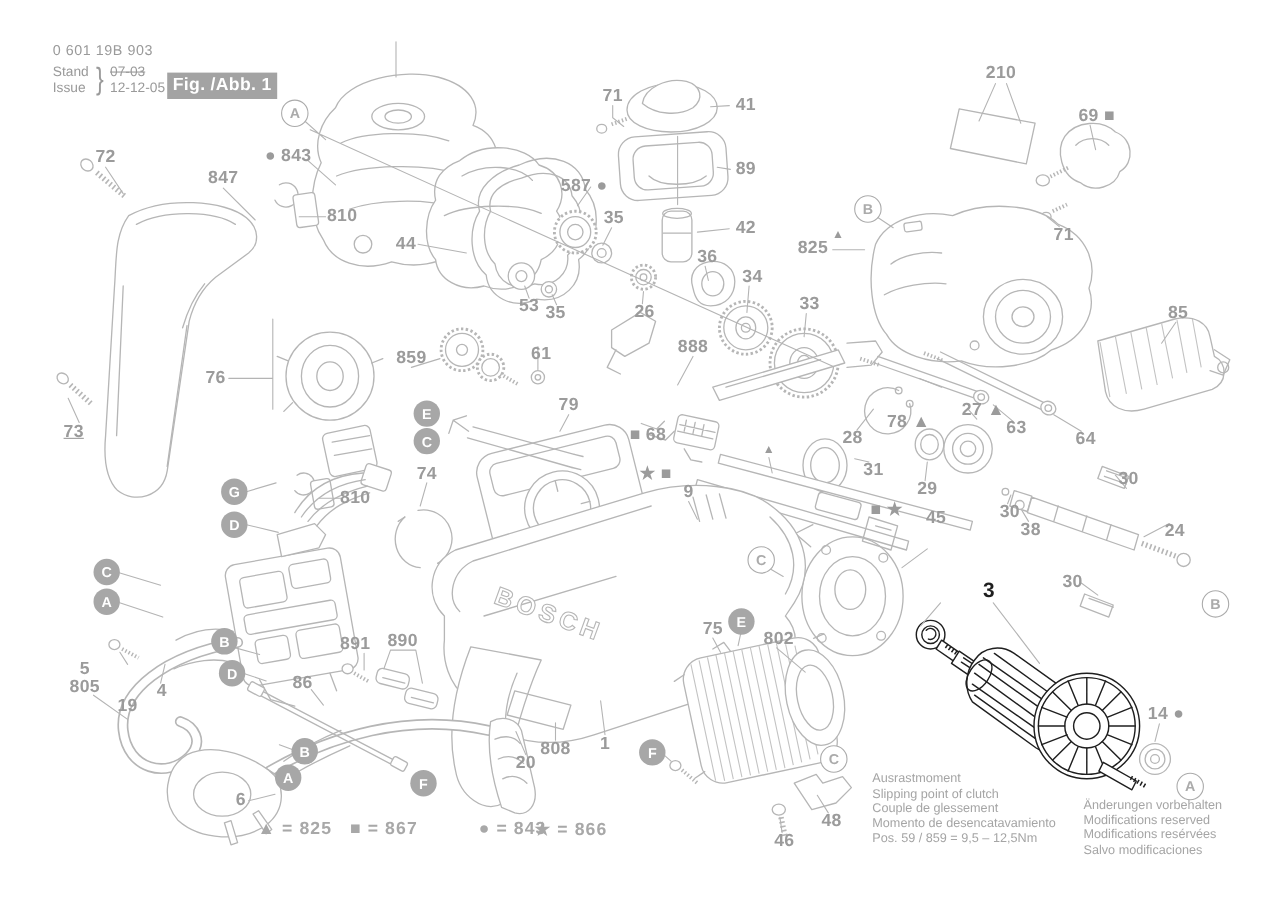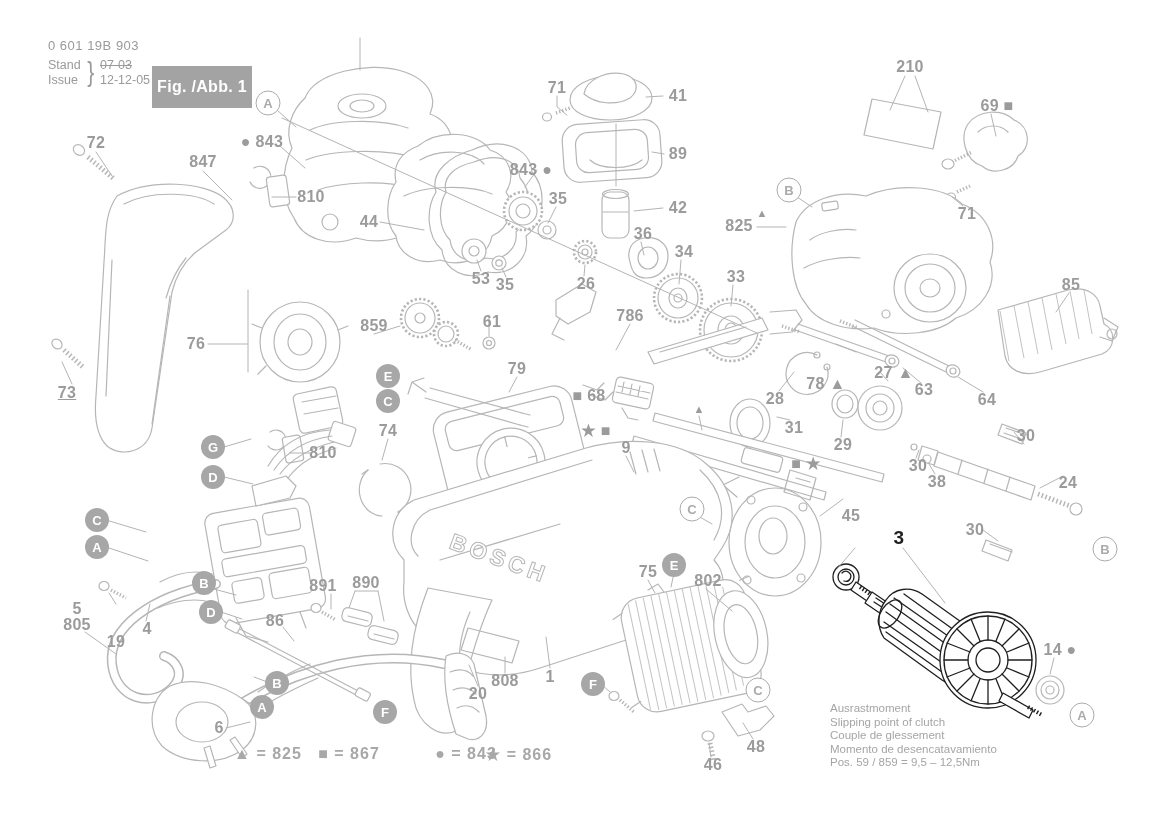--- a/index.html
+++ b/index.html
@@ -38,24 +38,24 @@
           box-sizing:border-box;background:#fff;}
   .letter.outline{border:1.7px solid #ababab;color:#ababab}
   .letter.solid{background:#a7a7a7;color:#fff;width:24px;height:24px}
   
   .hdr{position:absolute;left:48px;top:38px;color:#9a9a9a;}
   .pn{font-size:13px;letter-spacing:.5px}
   .rev{display:flex;margin-top:5px;gap:5px;align-items:center;font-size:12.5px;}
   .rev .col{display:flex;flex-direction:column;line-height:15px}
   .brace{font-size:28px;font-weight:300;transform:scaleX(.75);margin-top:-2px}
   .strike{text-decoration:line-through}
-  .figbadge{position:absolute;left:152px;top:66px;width:100px;height:42px;background:var(--badge-bg);
+  .figbadge{position:absolute;left:152px;top:66px;width:100px;height:24px;background:var(--badge-bg);
             color:var(--badge-text);font-weight:bold;font-size:16px;display:flex;align-items:center;
             justify-content:center;letter-spacing:.3px}
-  .notes{position:absolute;font-size:11.5px;line-height:13.6px;color:#a5a5a5;margin-left:37px;}
+  .notes{position:absolute;font-size:11.5px;line-height:13.6px;color:#a5a5a5;}
   #note-clutch{left:793px;top:702px}
   #note-mods{left:985px;top:726px}
 </style>
 </head>
 <body>
 
 <div class="stage">
 
   <svg class="art" width="1169" height="826" viewBox="0 0 1169 826">
 
@@ -434,46 +434,46 @@
       <span class="plabel" style="left: 67px; top: 393px; text-decoration: underline;">73</span>
       <span class="plabel" style="left: 374px; top: 326px;">859</span>
       <span class="plabel" style="left: 492px; top: 322px;">61</span>
       <span class="plabel" style="left: 481px; top: 279px;">53</span>
       <span class="plabel" style="left: 505px; top: 285px;">35</span>
       <span class="plabel" style="left: 558px; top: 199px;">35</span>
       <span class="plabel" style="left: 586px; top: 284px;">26</span>
       <span class="plabel" style="left: 643px; top: 234px;">36</span>
       <span class="plabel" style="left: 684px; top: 252px;">34</span>
       <span class="plabel" style="left: 736px; top: 277px;">33</span>
-      <span class="plabel" style="left: 630px; top: 316px;">786</span>
+      <span class="plabel" style="left: 630px; top: 316px;">888</span>
       <span class="plabel" style="left: 557px; top: 88px;">71</span>
       <span class="plabel" style="left: 678px; top: 96px;">41</span>
       <span class="plabel" style="left: 678px; top: 154px;">89</span>
       <span class="plabel" style="left: 678px; top: 208px;">42</span>
-      <span class="plabel" style="left: 531px; top: 170px;">843 ●</span>
+      <span class="plabel" style="left: 531px; top: 170px;">587 ●</span>
       <span class="plabel" style="left: 910px; top: 67px;">210</span>
       <span class="plabel" style="left: 997px; top: 106px;">69 ■</span>
       <span class="plabel" style="left: 967px; top: 214px;">71</span>
       <span class="plabel" style="left: 739px; top: 226px;">825</span>
       <span class="plabel sym" style="left: 762px; top: 213px;">▲</span>
       <span class="plabel" style="left: 1071px; top: 285px;">85</span>
       <span class="plabel" style="left: 826px; top: 336px; margin-top: 48px;">78 ▲</span>
       <span class="plabel" style="left: 894px; top: 373px;">27 ▲</span>
       <span class="plabel" style="left: 924px; top: 390px;">63</span>
       <span class="plabel" style="left: 987px; top: 400px;">64</span>
       <span class="plabel" style="left: 775px; top: 399px;">28</span>
       <span class="plabel" style="left: 794px; top: 428px;">31</span>
       <span class="plabel" style="left: 843px; top: 445px;">29</span>
       <span class="plabel" style="left: 806px; top: 463px;">■ ★</span>
       <span class="plabel" style="left: 918px; top: 466px;">30</span>
       <span class="plabel" style="left: 937px; top: 482px;">38</span>
       <span class="plabel" style="left: 1026px; top: 436px;">30</span>
       <span class="plabel" style="left: 1068px; top: 483px;">24</span>
       <span class="plabel" style="left: 975px; top: 530px;">30</span>
-      <span class="plabel" style="left: 851px; top: 516px;">45</span>
+      <span class="plabel" style="left: 851px; top: 471px;">45</span>
       <span class="plabel dark" style="left: 899px; top: 538px;">3</span>
       <span class="plabel" style="left: 1060px; top: 650px;">14 ●</span>
       <span class="plabel" style="left: 517px; top: 369px;">79</span>
       <span class="plabel" style="left: 589px; top: 396px;">■ 68</span>
       <span class="plabel" style="left: 596px; top: 430px;">★ ■</span>
       <span class="plabel" style="left: 626px; top: 448px;">9</span>
       <span class="plabel sym" style="left: 699px; top: 409px;">▲</span>
       <span class="plabel" style="left: 388px; top: 431px;">74</span>
       <span class="plabel" style="left: 323px; top: 453px;">810</span>
       <span class="plabel" style="left: 323px; top: 586px;">891</span>
@@ -535,14 +535,20 @@
       <span class="legend-item" style="left: 519px; top: 754px;">★ = 866</span>
     </div>
 
   <div class="notes" id="note-clutch">
       <div>Ausrastmoment</div>
       <div>Slipping point of clutch</div>
       <div>Couple de glessement</div>
       <div>Momento de desencatavamiento</div>
       <div>Pos.  59 / 859  =   9,5  –  12,5Nm</div>
     </div>
+  <div class="notes" id="note-mods">
+      <div>Änderungen vorbehalten</div>
+      <div>Modifications reserved</div>
+      <div>Modifications resérvées</div>
+      <div>Salvo modificaciones</div>
+    </div>
 
 </div>
 
 </body></html>

